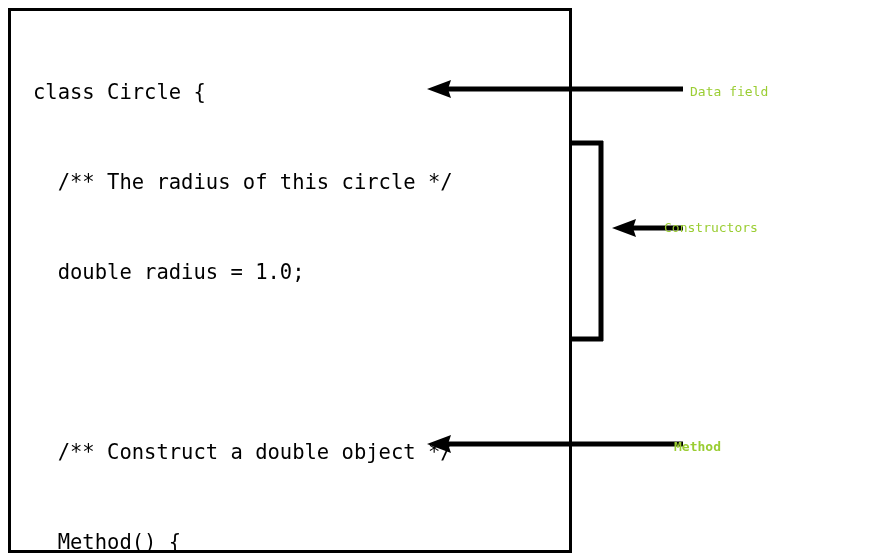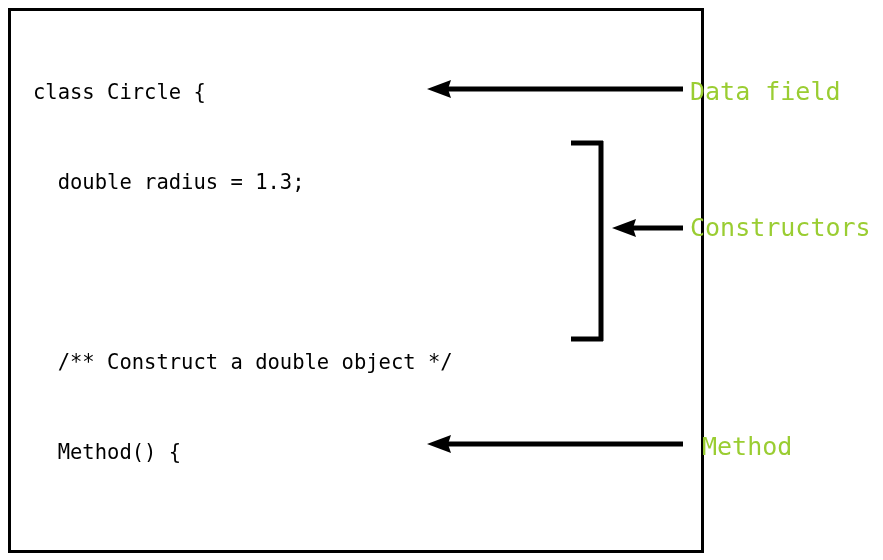--- a/index.html
+++ b/index.html
@@ -14,21 +14,21 @@
     background: #ffffff;
     overflow: hidden;
     font-family: "DejaVu Sans Mono", "Liberation Mono", monospace;
   }
 
   
   #code-box {
     position: absolute;
     left: 8px;
     top: 8px;
-    width: 696px;
+    width: 564px;
     height: 545px;
     border: 3px solid #000000;
     box-sizing: border-box;
     background: #ffffff;
     padding-left: 22px;
   }
 
   #code-lines {
     position: absolute;
     left: 22px;
@@ -53,39 +53,40 @@
     position: absolute;
     left: 0; top: 0;
     width: 883px;
     height: 560px;
     pointer-events: none;
   }
 
   .anno-label {
     position: absolute;
     font-family: "DejaVu Sans Mono", "Liberation Mono", monospace;
-    font-size: 25px;
+    font-size: 13px;
     line-height: 19px;
     color: #9ACD32;
     white-space: pre;
   }
 
   #label-data-field  { left: 690px; top: 82px; }
-  #label-constructors{ left: 690px; top: 218px; }
-  #label-method      { left: 702px; top: 437px; }
+  #label-constructors{ left: 664px; top: 218px; }
+  #label-method      { left: 674px; top: 437px; font-weight: bold; }
 </style>
 </head>
 <body>
 
 <div id="stage">
 
   <div id="code-box">
     <div id="code-lines">
       <span class="code-line">class Circle {</span>
-      <span class="code-line">  double radius = 1.3;</span>
+      <span class="code-line">  /** The radius of this circle */</span>
+      <span class="code-line">  double radius = 1.0;</span>
       <span class="code-line"></span>
       <span class="code-line">  /** Construct a double object */</span>
       <span class="code-line">  Method() {</span>
       
       
       
       
       
       
       

